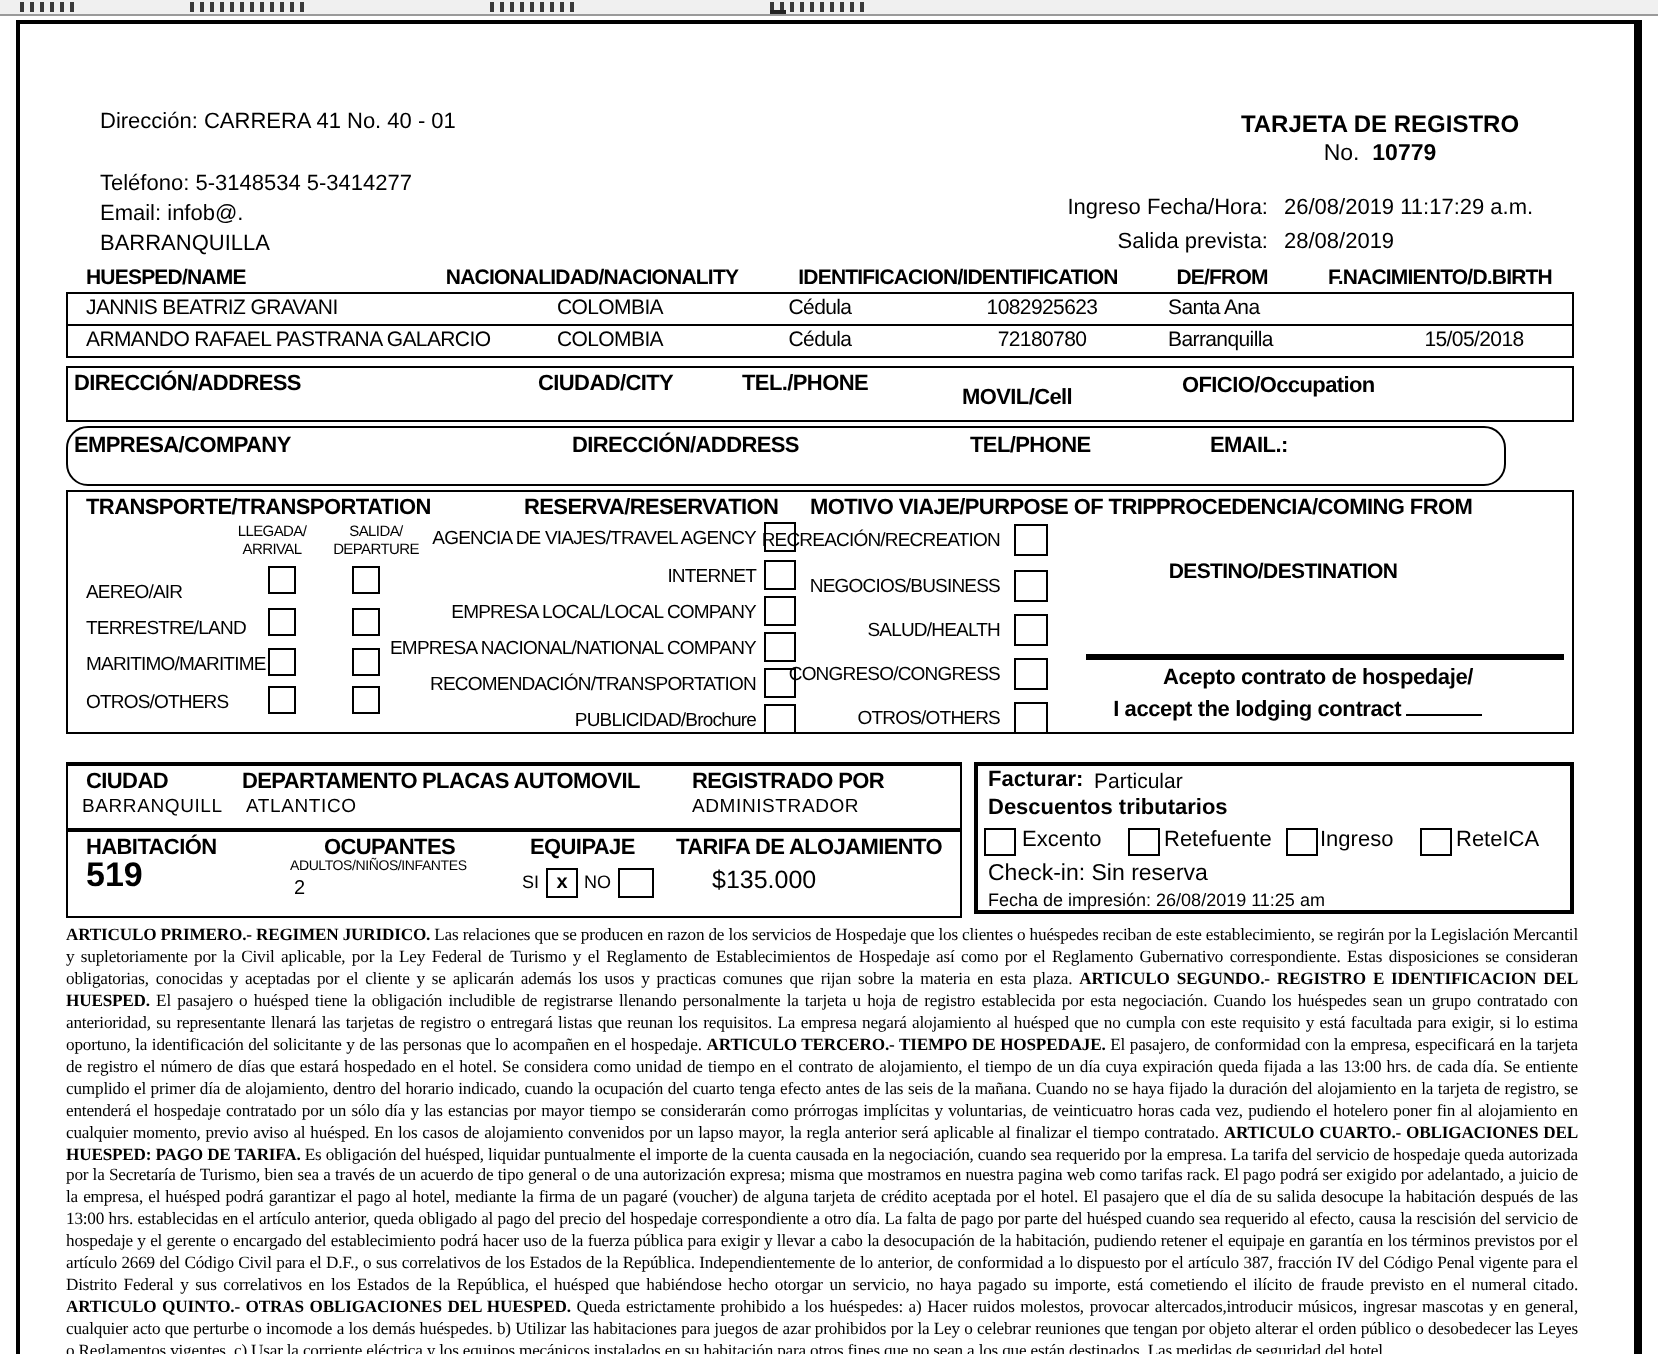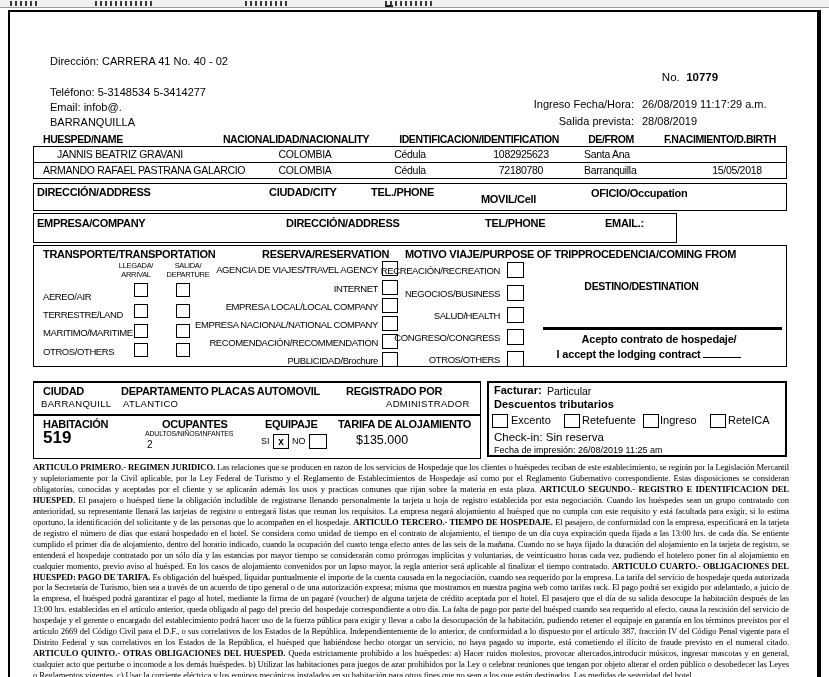--- a/index.html
+++ b/index.html
@@ -37,39 +37,40 @@
 <div class="menubar">
   <div class="mfrag" style="left:10px;width:28px;"></div>
   <div class="mfrag" style="left:95px;width:58px;"></div>
   <div class="mfrag" style="left:245px;width:42px;"></div>
   <div class="mfrag" style="left:385px;width:48px;"></div>
   <div class="mfrag-u" style="left:385px;width:8px;"></div>
 </div>
 
 <div class="page">
 
-  <div class="abs t11" style="left:40px;top:43px;"><span>Dirección:</span> <span>CARRERA 41 No. 40 - 02</span></div>
+  <div class="abs t11" style="left:40px;top:43px;"><span>Dirección:</span> <span>CARRERA 41 No. 40 - 01</span></div>
   <div class="abs t11" style="left:40px;top:74px;"><span>Teléfono:</span> <span>5-3148534 5-3414277</span></div>
   <div class="abs t11" style="left:40px;top:89px;"><span>Email:</span> <span>infob@.</span></div>
   <div class="abs t11" style="left:40px;top:104px;">BARRANQUILLA</div>
 
+  <div class="abs ctr" style="left:590px;top:43px;width:180px;font-weight:bold;font-size:12px;">TARJETA DE REGISTRO</div>
   <div class="abs ctr" style="left:590px;top:59px;width:180px;font-size:11.5px;"><span>No.</span>&nbsp; <b>10779</b></div>
   <div class="abs rgt t11" style="left:450px;top:86px;width:174px;">Ingreso Fecha/Hora:</div>
   <div class="abs t11" style="left:632px;top:86px;">26/08/2019 11:17:29 a.m.</div>
   <div class="abs rgt t11" style="left:450px;top:103px;width:174px;">Salida prevista:</div>
   <div class="abs t11" style="left:632px;top:103px;">28/08/2019</div>
 
   <div class="abs hb" style="left:33px;top:121px;">HUESPED/NAME</div>
   <div class="abs hb ctr" style="left:196px;top:121px;width:180px;">NACIONALIDAD/NACIONALITY</div>
   <div class="abs hb ctr" style="left:369px;top:121px;width:200px;">IDENTIFICACION/IDENTIFICATION</div>
   <div class="abs hb ctr" style="left:551px;top:121px;width:100px;">DE/FROM</div>
   <div class="abs hb ctr" style="left:625px;top:121px;width:170px;">F.NACIMIENTO/D.BIRTH</div>
 
   <div class="box" style="left:23px;top:134px;width:754px;height:17px;">
-    <span class="abs cell" style="left:23px;top:1px;">JANNIS BEATRIZ GRAVANI</span>
+    <span class="abs cell" style="left:9px;top:1px;">JANNIS BEATRIZ GRAVANI</span>
     <span class="abs cell ctr" style="left:211px;top:1px;width:120px;">COLOMBIA</span>
     <span class="abs cell ctr" style="left:316px;top:1px;width:120px;">Cédula</span>
     <span class="abs cell ctr" style="left:427px;top:1px;width:120px;">1082925623</span>
     <span class="abs cell" style="left:550px;top:1px;">Santa Ana</span>
     <span class="abs cell ctr" style="left:653px;top:1px;width:100px;"></span>
   </div>
 
   <div class="box" style="left:23px;top:150px;width:754px;height:17px;">
     <span class="abs cell" style="left:9px;top:1px;">ARMANDO RAFAEL PASTRANA GALARCIO</span>
     <span class="abs cell ctr" style="left:211px;top:1px;width:120px;">COLOMBIA</span>
@@ -80,21 +81,21 @@
   </div>
 
   <div class="box" style="left:23px;top:171px;width:754px;height:28px;">
     <span class="abs hb2" style="left:3px;top:2px;">DIRECCIÓN/ADDRESS</span>
     <span class="abs hb2" style="left:235px;top:2px;">CIUDAD/CITY</span>
     <span class="abs hb2" style="left:337px;top:2px;">TEL./PHONE</span>
     <span class="abs hb2" style="left:447px;top:9px;">MOVIL/Cell</span>
     <span class="abs hb2" style="left:557px;top:3px;">OFICIO/Occupation</span>
   </div>
 
-  <div class="box" style="left:23px;top:201px;width:644px;height:30px;">
+  <div class="box" style="left:23px;top:201px;width:720px;height:30px;border-radius:11px;">
     <span class="abs hb2" style="left:3px;top:3px;">EMPRESA/COMPANY</span>
     <span class="abs hb2" style="left:252px;top:3px;">DIRECCIÓN/ADDRESS</span>
     <span class="abs hb2" style="left:451px;top:3px;">TEL/PHONE</span>
     <span class="abs hb2" style="left:571px;top:3px;">EMAIL.:</span>
   </div>
 
   <div class="box" style="left:23px;top:233px;width:754px;height:122px;">
 
     <span class="abs hb2" style="left:9px;top:2px;">TRANSPORTE/TRANSPORTATION</span>
     <span class="abs small7 ctr" style="left:76px;top:15px;width:52px;"><span>LLEGADA/</span><br><span>ARRIVAL</span></span>
@@ -110,21 +111,21 @@
     <span class="cb" style="left:100px;top:78px;width:14px;height:14px;"></span>
     <span class="cb" style="left:142px;top:78px;width:14px;height:14px;"></span>
     <span class="cb" style="left:100px;top:97px;width:14px;height:14px;"></span>
     <span class="cb" style="left:142px;top:97px;width:14px;height:14px;"></span>
 
     <span class="abs hb2" style="left:228px;top:2px;">RESERVA/RESERVATION</span>
     <span class="abs itm rgt" style="left:100px;top:18px;width:244px;">AGENCIA DE VIAJES/TRAVEL AGENCY</span>
     <span class="abs itm rgt" style="left:100px;top:37px;width:244px;">INTERNET</span>
     <span class="abs itm rgt" style="left:100px;top:55px;width:244px;">EMPRESA LOCAL/LOCAL COMPANY</span>
     <span class="abs itm rgt" style="left:100px;top:73px;width:244px;">EMPRESA NACIONAL/NATIONAL COMPANY</span>
-    <span class="abs itm rgt" style="left:100px;top:91px;width:244px;">RECOMENDACIÓN/RECOMMENDATION</span>
+    <span class="abs itm rgt" style="left:100px;top:91px;width:244px;">RECOMENDACIÓN/TRANSPORTATION</span>
     <span class="abs itm rgt" style="left:100px;top:109px;width:244px;">PUBLICIDAD/Brochure</span>
     <span class="cb" style="left:348px;top:15px;width:16px;height:15px;"></span>
     <span class="cb" style="left:348px;top:34px;width:16px;height:15px;"></span>
     <span class="cb" style="left:348px;top:52px;width:16px;height:15px;"></span>
     <span class="cb" style="left:348px;top:70px;width:16px;height:15px;"></span>
     <span class="cb" style="left:348px;top:88px;width:16px;height:15px;"></span>
     <span class="cb" style="left:348px;top:106px;width:16px;height:15px;"></span>
 
     <span class="abs hb2" style="left:371px;top:2px;">MOTIVO VIAJE/PURPOSE OF TRIP</span>
     <span class="abs itm rgt" style="left:280px;top:19px;width:186px;">RECREACIÓN/RECREATION</span>
@@ -146,21 +147,21 @@
   </div>
 
 
   <div class="box" style="left:23px;top:369px;width:448px;height:78px;border-width:2px 1px 1px 1px;">
     <span class="abs hb2" style="left:9px;top:2px;">CIUDAD</span>
     <span class="abs hb2" style="left:87px;top:2px;">DEPARTAMENTO</span>
     <span class="abs hb2" style="left:177px;top:2px;">PLACAS AUTOMOVIL</span>
     <span class="abs hb2" style="left:312px;top:2px;">REGISTRADO POR</span>
     <span class="abs" style="left:7px;top:15px;font-size:9.5px;letter-spacing:0.3px;">BARRANQUILL</span>
     <span class="abs" style="left:89px;top:15px;font-size:9.5px;letter-spacing:0.3px;">ATLANTICO</span>
-    <span class="abs" style="left:312px;top:15px;font-size:9.5px;letter-spacing:0.3px;margin-left:40px;">ADMINISTRADOR</span>
+    <span class="abs" style="left:312px;top:15px;font-size:9.5px;letter-spacing:0.3px;">ADMINISTRADOR</span>
     <div style="position:absolute;left:0;top:31px;width:100%;height:0;border-top:2px solid #000;"></div>
     <span class="abs hb2" style="left:9px;top:35px;">HABITACIÓN</span>
     <span class="abs hb2" style="left:128px;top:35px;">OCUPANTES</span>
     <span class="abs hb2" style="left:231px;top:35px;">EQUIPAJE</span>
     <span class="abs hb2" style="left:304px;top:35px;">TARIFA DE ALOJAMIENTO</span>
     <span class="abs" style="left:9px;top:45px;font-weight:bold;font-size:17px;">519</span>
     <span class="abs" style="left:111px;top:47px;font-size:7px;letter-spacing:-0.2px;">ADULTOS/NIÑOS/INFANTES</span>
     <span class="abs" style="left:113px;top:56px;font-size:10px;">2</span>
     <span class="abs" style="left:227px;top:53px;font-size:9px;">SI</span>
     <span class="cb ctr" style="left:239px;top:51px;width:16px;height:15px;font-size:10px;font-weight:bold;line-height:14px;">x</span>

